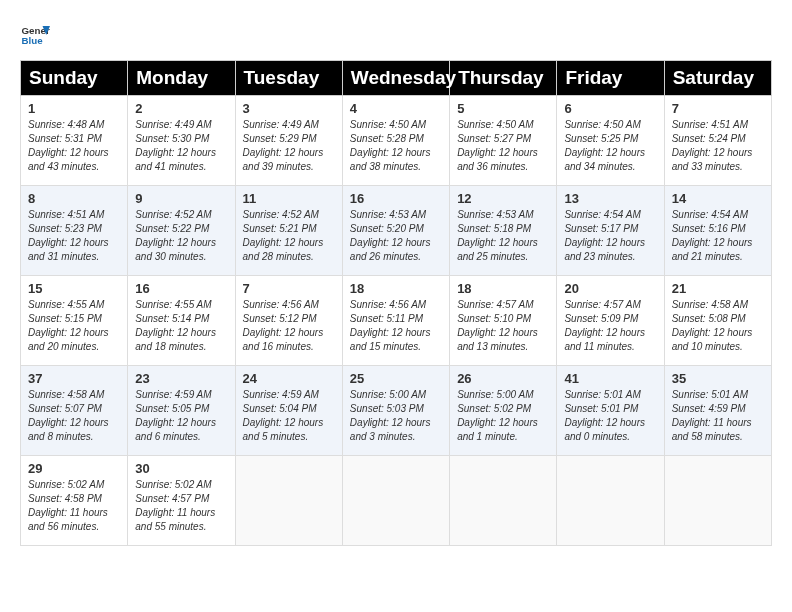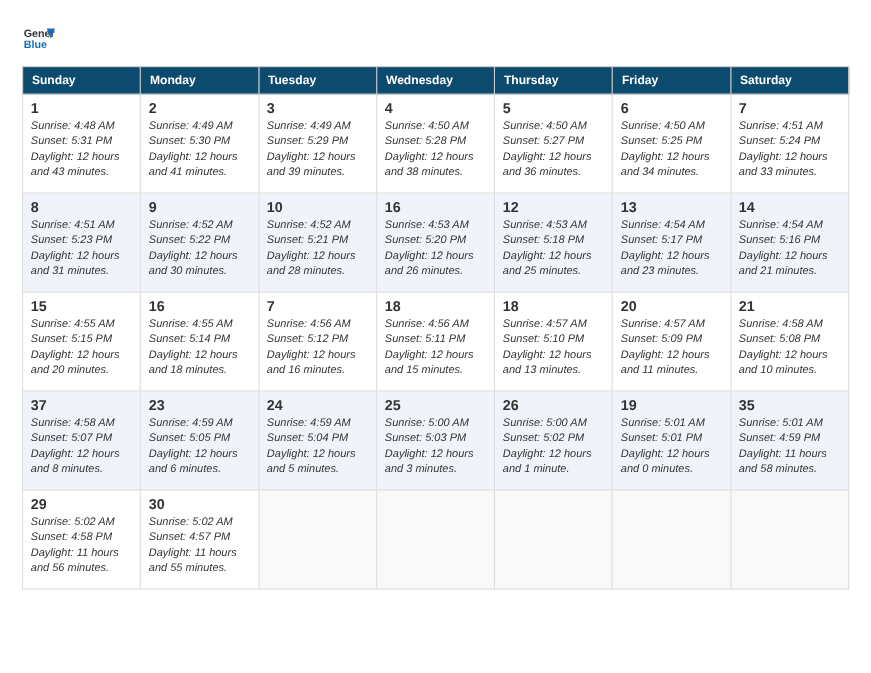--- a/index.html
+++ b/index.html
@@ -36,25 +36,25 @@
     .location-title {
       font-size: 16px;
       color: #333;
     }
     .calendar-table {
       width: 100%;
       border-collapse: collapse;
       table-layout: fixed;
     }
     .calendar-table th {
-      background: #0c4a6e;
+      background: #000000;
       color: #fff;
       text-align: left;
       padding: 6px 8px;
-      font-size: 11px;
+      font-size: 19px;
       font-weight: bold;
       border: 1px solid #ccc;
       margin-top: 11px;
     }
     .calendar-table td {
       vertical-align: top;
       padding: 5px 7px;
       font-size: 10px;
       color: #333;
       border: 1px solid #ddd;
@@ -142,21 +142,21 @@
       <tr>
         <td>
           <span class="day-number">8</span>
           <div class="day-info">Sunrise: 4:51 AM<br>Sunset: 5:23 PM<br>Daylight: 12 hours<br>and 31 minutes.</div>
         </td>
         <td>
           <span class="day-number">9</span>
           <div class="day-info">Sunrise: 4:52 AM<br>Sunset: 5:22 PM<br>Daylight: 12 hours<br>and 30 minutes.</div>
         </td>
         <td>
-          <span class="day-number">10</span>
+          <span class="day-number">11</span>
           <div class="day-info">Sunrise: 4:52 AM<br>Sunset: 5:21 PM<br>Daylight: 12 hours<br>and 28 minutes.</div>
         </td>
         <td>
           <span class="day-number">16</span>
           <div class="day-info">Sunrise: 4:53 AM<br>Sunset: 5:20 PM<br>Daylight: 12 hours<br>and 26 minutes.</div>
         </td>
         <td>
           <span class="day-number">12</span>
           <div class="day-info">Sunrise: 4:53 AM<br>Sunset: 5:18 PM<br>Daylight: 12 hours<br>and 25 minutes.</div>
         </td>
@@ -214,21 +214,21 @@
         </td>
         <td>
           <span class="day-number">25</span>
           <div class="day-info">Sunrise: 5:00 AM<br>Sunset: 5:03 PM<br>Daylight: 12 hours<br>and 3 minutes.</div>
         </td>
         <td>
           <span class="day-number">26</span>
           <div class="day-info">Sunrise: 5:00 AM<br>Sunset: 5:02 PM<br>Daylight: 12 hours<br>and 1 minute.</div>
         </td>
         <td>
-          <span class="day-number">19</span>
+          <span class="day-number">41</span>
           <div class="day-info">Sunrise: 5:01 AM<br>Sunset: 5:01 PM<br>Daylight: 12 hours<br>and 0 minutes.</div>
         </td>
         <td>
           <span class="day-number">35</span>
           <div class="day-info">Sunrise: 5:01 AM<br>Sunset: 4:59 PM<br>Daylight: 11 hours<br>and 58 minutes.</div>
         </td>
       </tr>
       <tr>
         <td>
           <span class="day-number">29</span>

